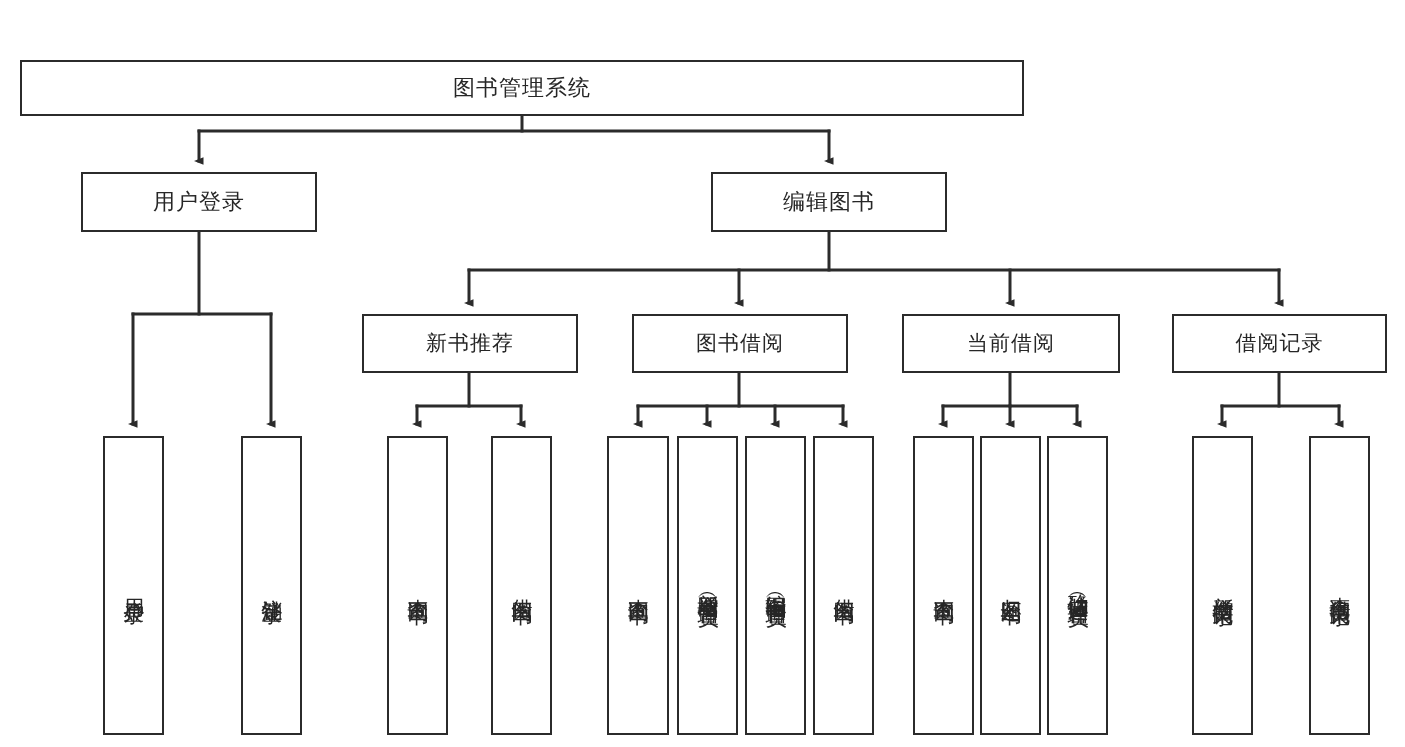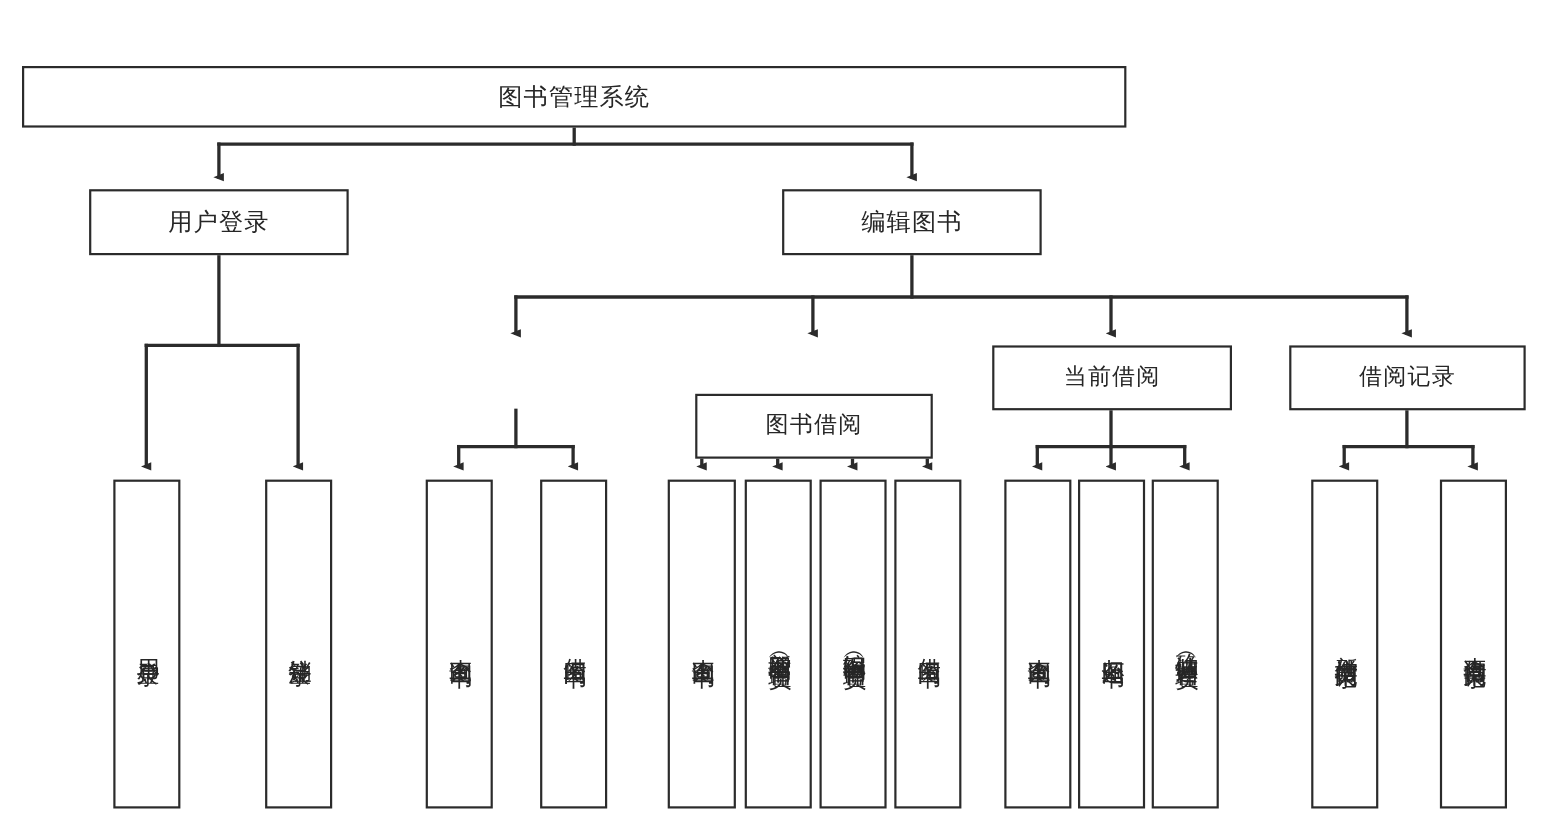--- a/index.html
+++ b/index.html
@@ -127,21 +127,24 @@
     <span class="node-label">图书管理系统</span>
   </div>
 
   <div class="node-box node-mid" style="left:81px; top:172px; width:236px; height:60px;">
     <span class="node-label">用户登录</span>
   </div>
   <div class="node-box node-mid" style="left:711px; top:172px; width:236px; height:60px;">
     <span class="node-label">编辑图书</span>
   </div>
 
-  <div class="node-box node-sub" style="left:632px; top:314px; width:216px; height:59px;margin-top:44px;">
+  <div class="node-box node-sub" style="left:362px; top:314px; width:216px; height:59px;">
+    <span class="node-label">新书推荐</span>
+  </div>
+  <div class="node-box node-sub" style="left:632px; top:314px; width:216px; height:59px;">
     <span class="node-label">图书借阅</span>
   </div>
   <div class="node-box node-sub" style="left:902px; top:314px; width:218px; height:59px;">
     <span class="node-label">当前借阅</span>
   </div>
   <div class="node-box node-sub" style="left:1172px; top:314px; width:215px; height:59px;">
     <span class="node-label">借阅记录</span>
   </div>
 
   <div class="node-box node-leaf" style="left:103px; top:436px; width:61px; height:299px;">

